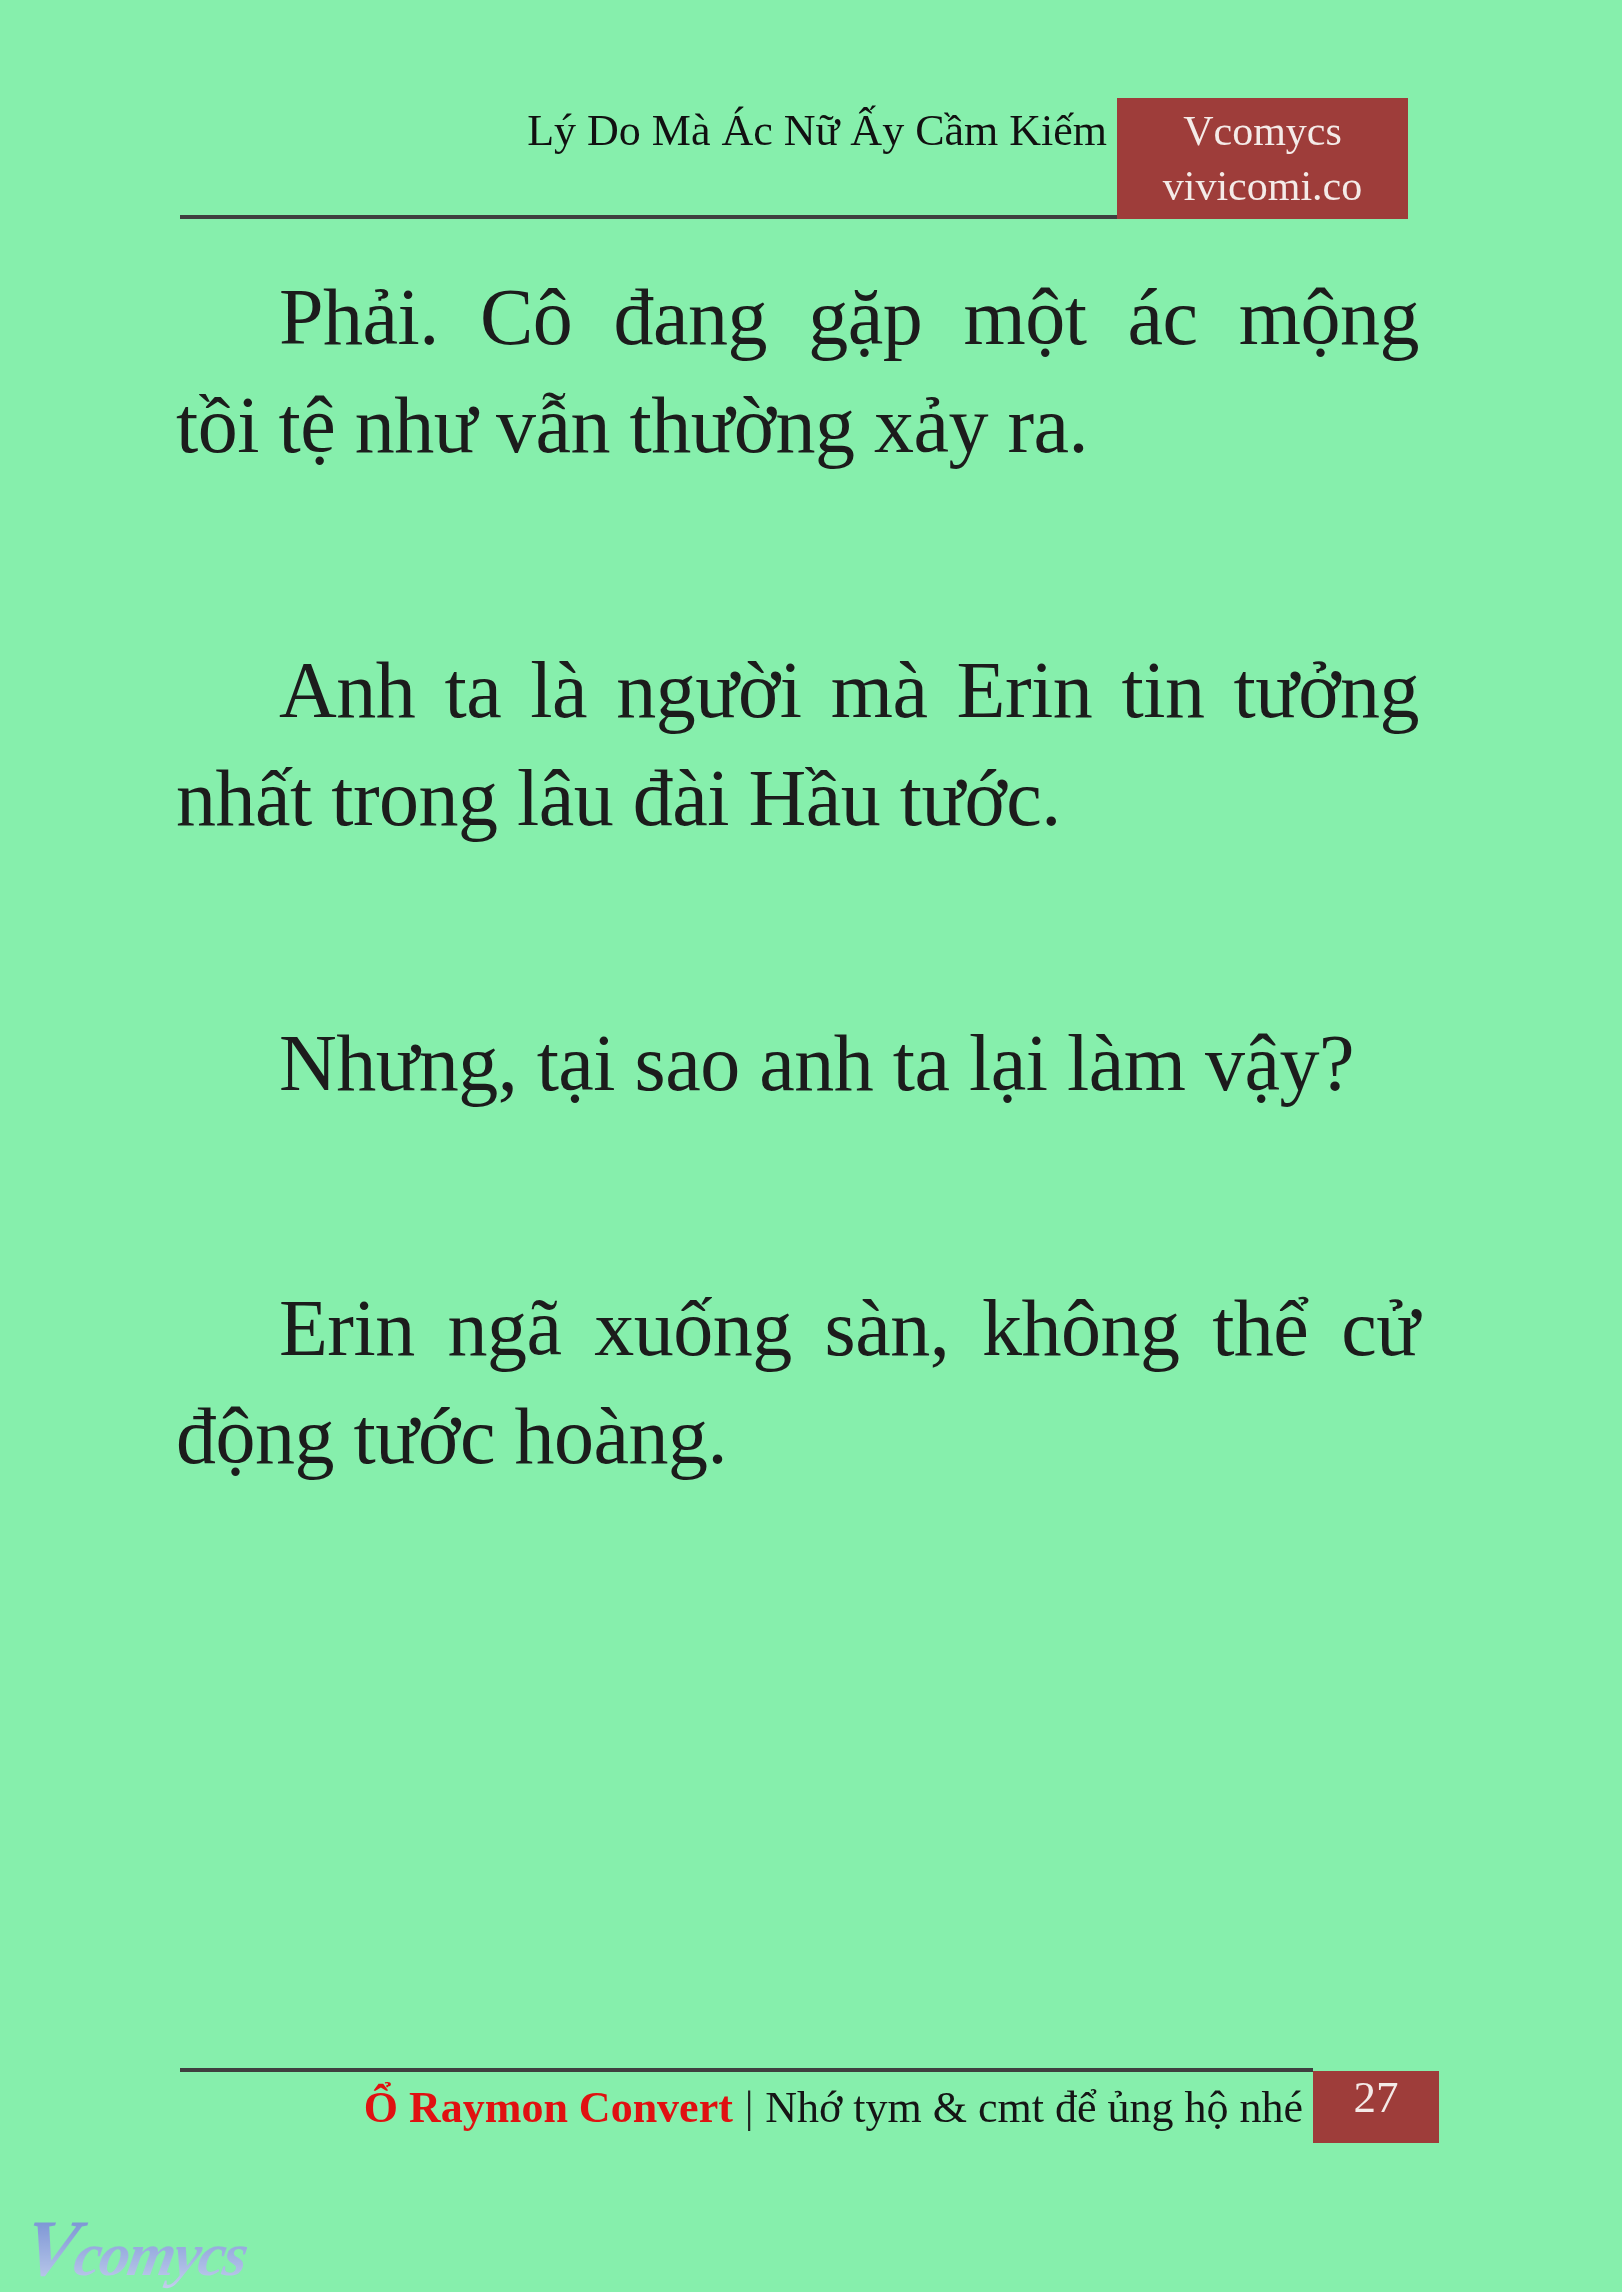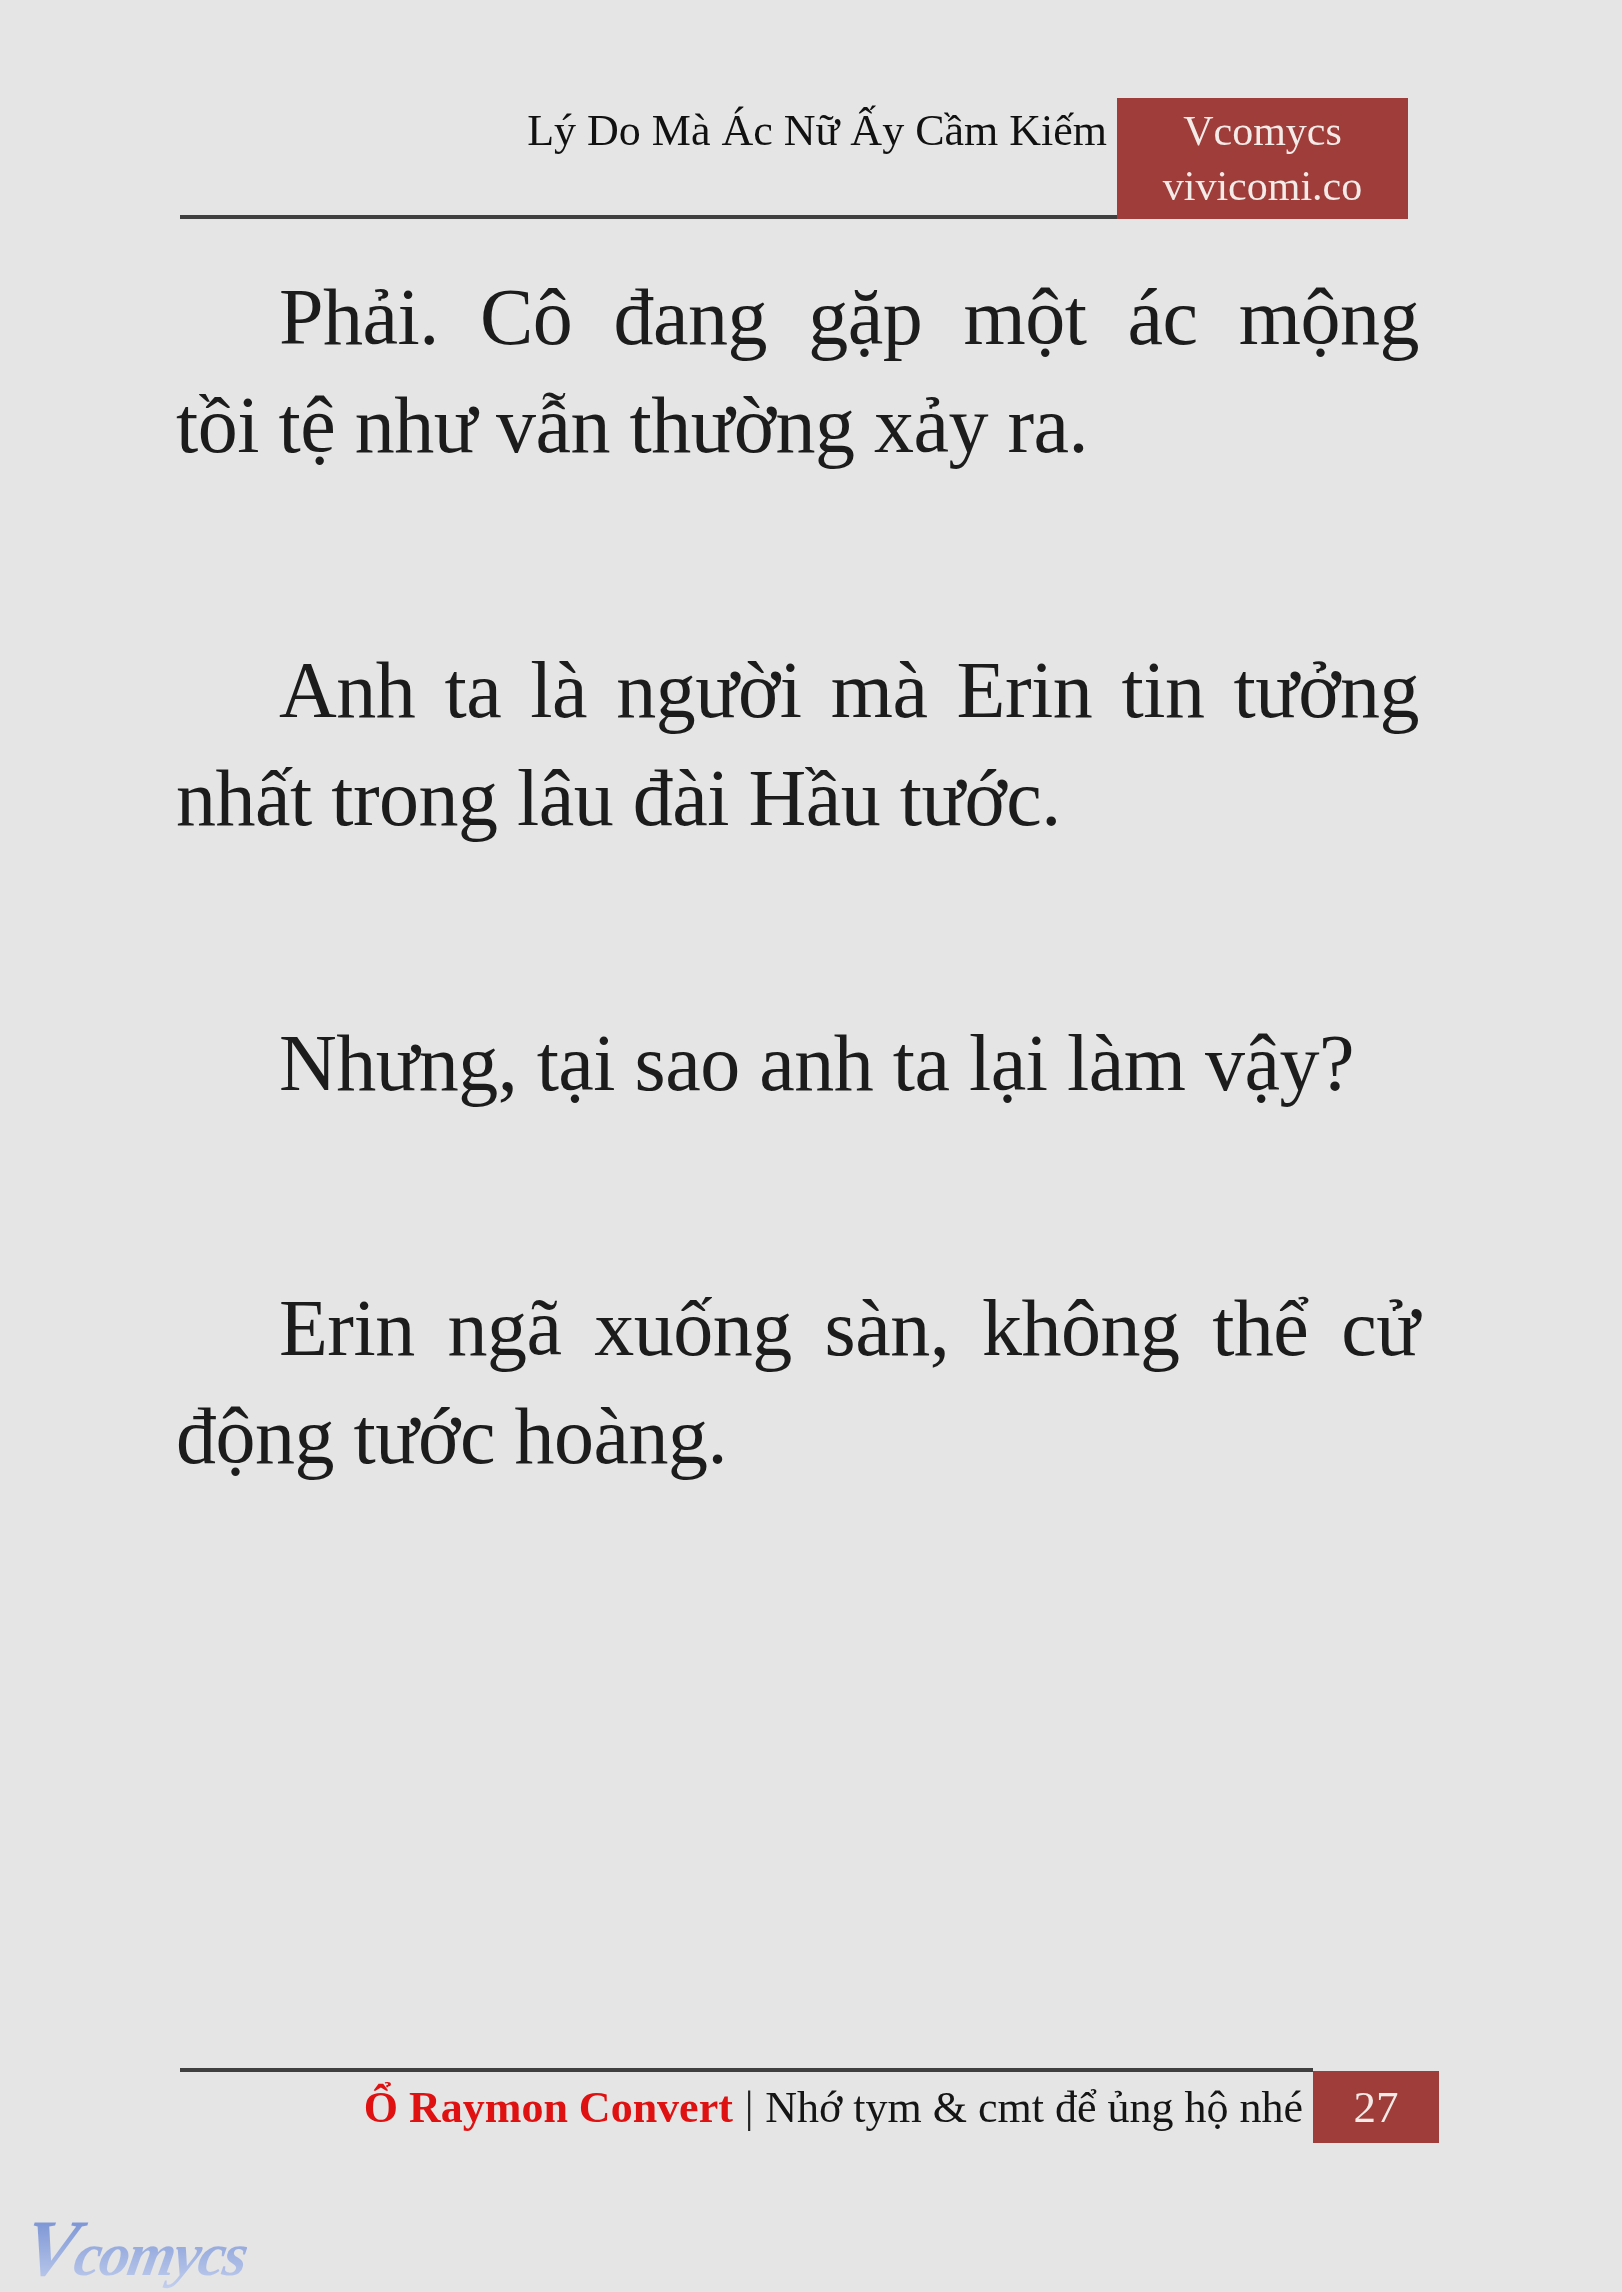--- a/index.html
+++ b/index.html
@@ -1,19 +1,19 @@
 <!DOCTYPE html>
 <html><head>
 <meta charset="utf-8">
 <style>
   html,body{margin:0;padding:0;background:#ffffff;}
   .page{
     position:relative;
     width:1622px;height:2293px;
-    background:#e5e5e5;
+    background:#86efac;
     font-family:"Liberation Serif", serif;
     color:#1c1c1c;
     overflow:hidden;
   }
   
   .header-title{
     position:absolute;
     top:102px;right:515px;
     text-align:right;
     font-size:44px;
@@ -74,21 +74,21 @@
     font-size:44px;
     white-space:nowrap;
   }
   .footer-brand{font-weight:bold;}
   .footer-sep{color:#222222;padding:0 11.8px;font-weight:normal;}
   .footer-note{color:#151515;}
   .footer-pagebox{
     position:absolute;
     left:1313px;top:2071px;
     width:126px;height:72px;
-    display:flex;align-items:center;justify-content:center;
+    display:flex;justify-content:center;
     font-size:45px;
   }
   
   .watermark{
     position:absolute;
     left:24.5px;top:2203px;
     font-size:61px;
     font-weight:bold;
     font-style:italic;
     letter-spacing:-2px;

